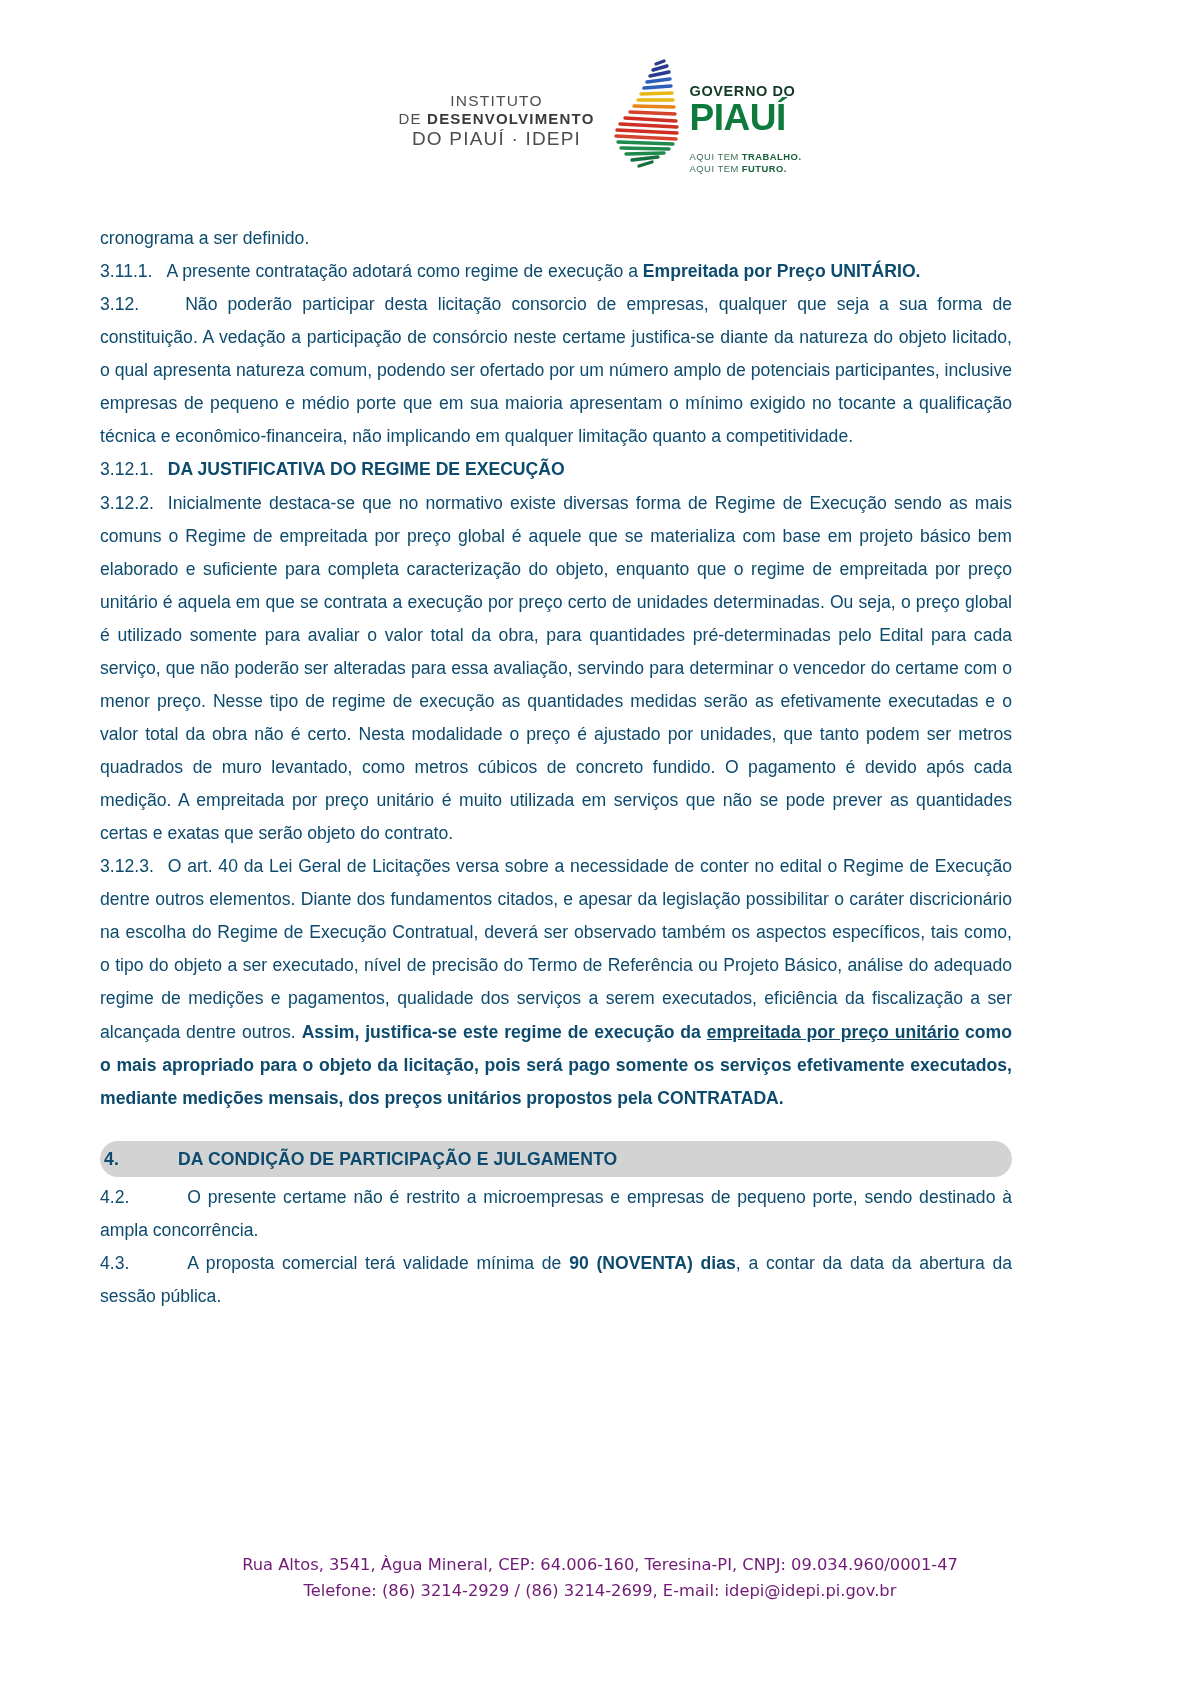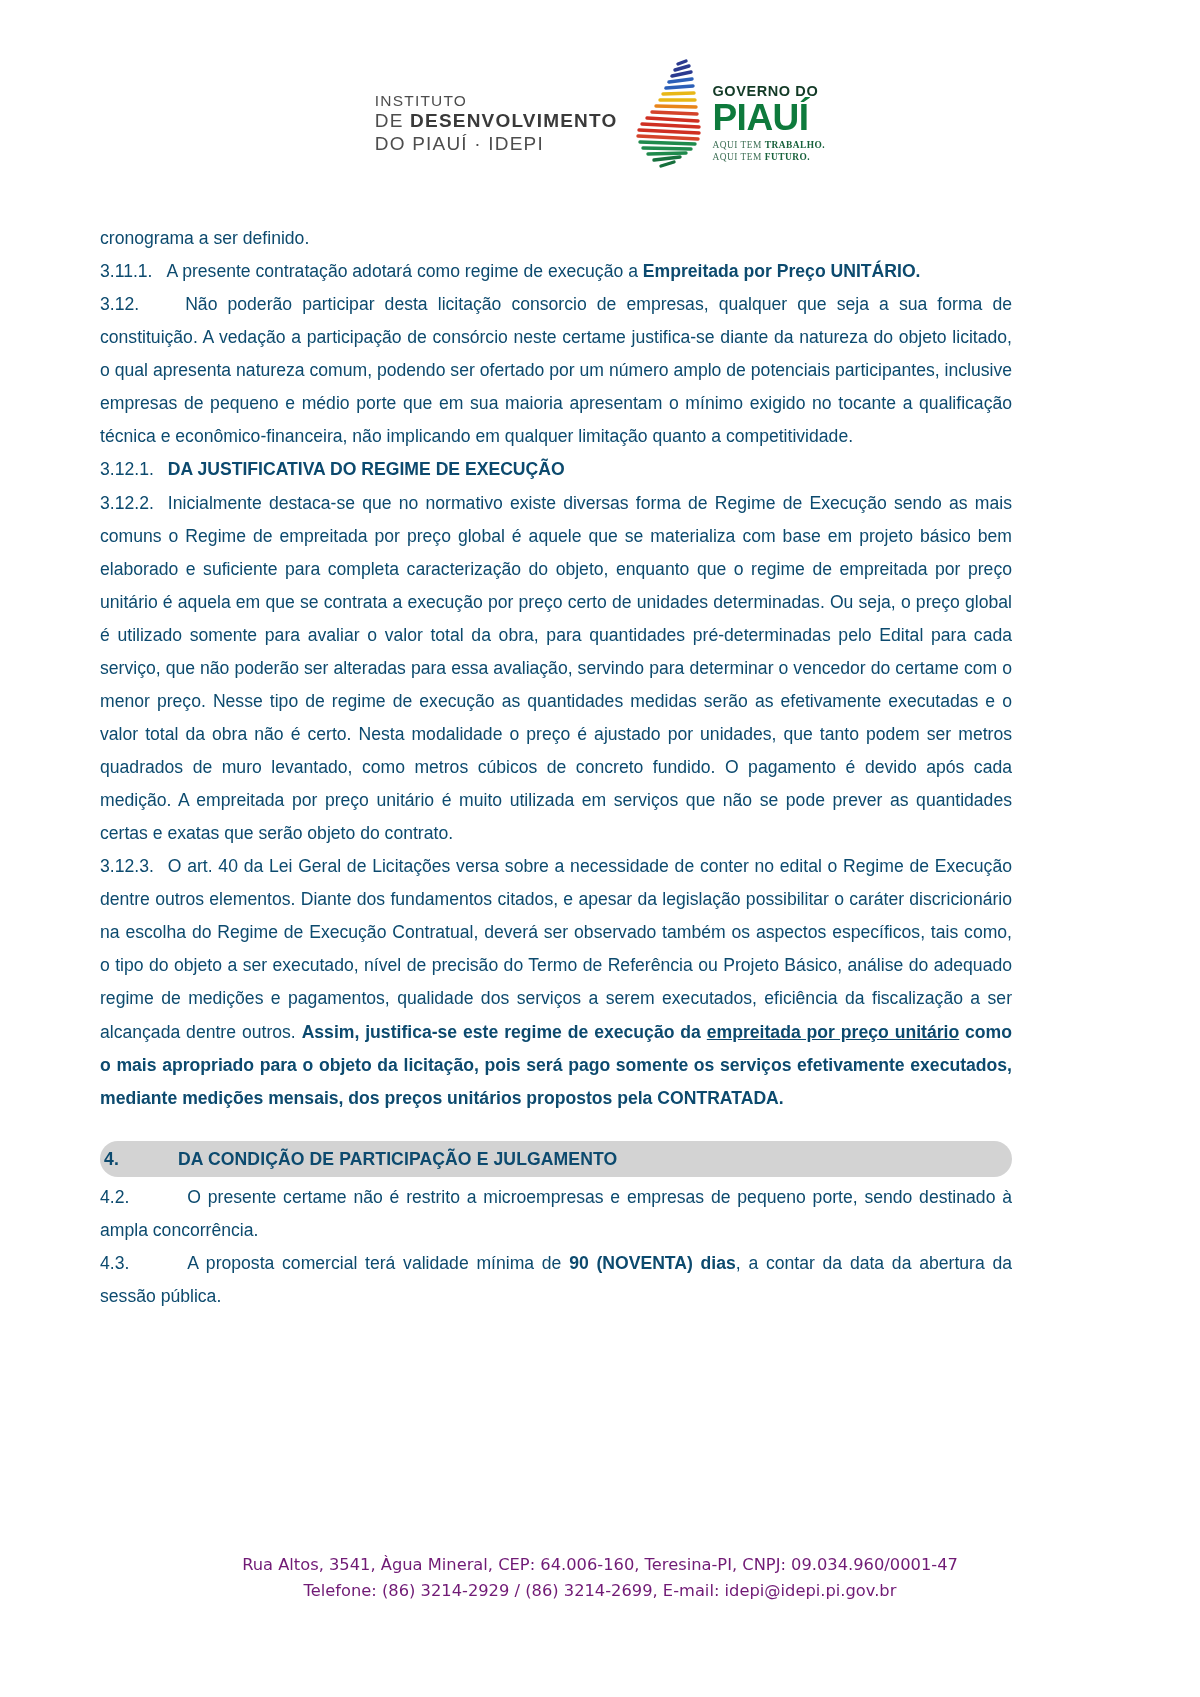--- a/index.html
+++ b/index.html
@@ -26,32 +26,32 @@
 
   
   .header {
     padding-top: 58px;
     display: flex;
     justify-content: center;
     align-items: flex-start;
     gap: 14px;
   }
   .logo-idepi {
-    text-align: left;
+    text-align: center;
     line-height: 1.18;
     color: #4d4d4d;
     letter-spacing: 1.2px;
     padding-top: 34px;
   }
   .logo-idepi .l1 {
     font-size: 15.5px;
     font-weight: 400;
   }
   .logo-idepi .l2 {
-    font-size: 19px;
+    font-size: 15px;
     font-weight: 400;
   }
   .logo-idepi .l2 b { font-weight: 700; color:#3a3a3a; }
   .logo-idepi .l3 {
     font-size: 19px;
     font-weight: 400;
   }
 
   .logo-gov {
     display: flex;
@@ -68,26 +68,25 @@
   }
   .gov-text .gov-piaui {
     font-size: 37px;
     font-weight: 800;
     color: #0e7a3c;
     letter-spacing: -0.5px;
     line-height: 0.95;
     margin-top: 1px;
   }
   .gov-text .gov-slogan {
-    margin-top: 4px;
+    margin-top: 16px;
     font-size: 9.4px;
     color: #3d6f55;
     letter-spacing: 0.5px;
     line-height: 1.3;
-    font-family: Liberation Serif, serif;
   }
   .gov-text .gov-slogan b { font-weight: 700; color:#16603a; }
 
   
   .content {
     position: absolute;
     left: 100px;
     top: 222px;
     width: 912px;
     font-size: 17.6px;

